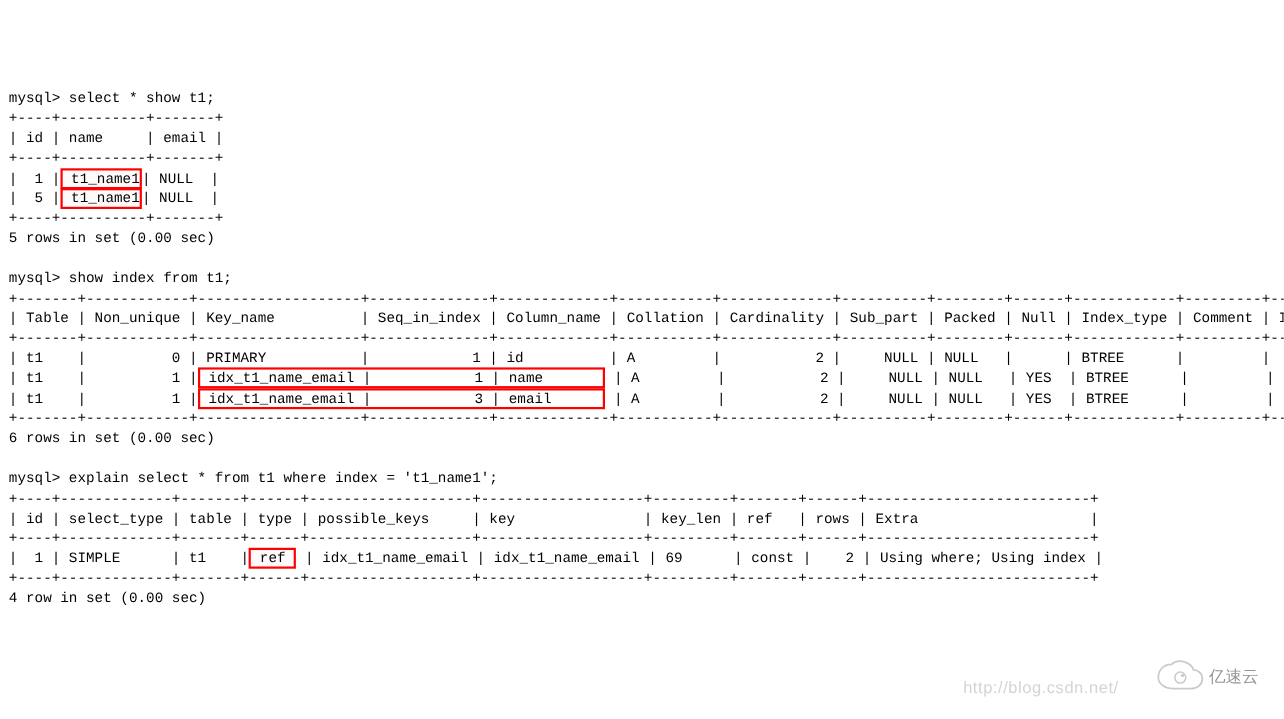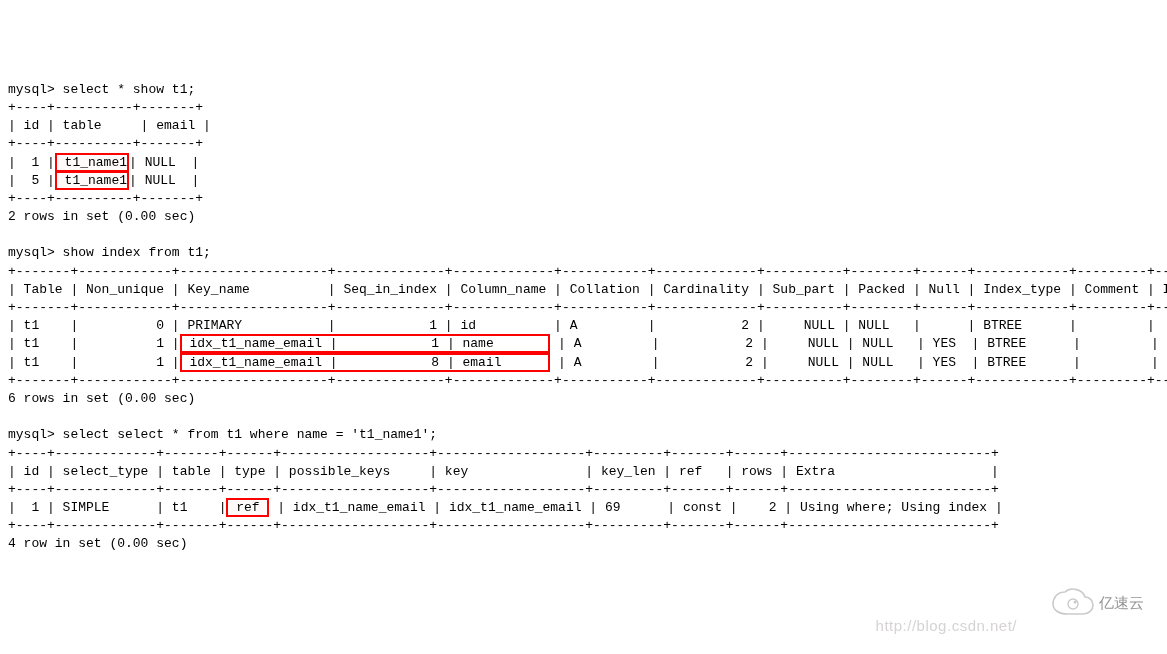--- a/index.html
+++ b/index.html
@@ -29,51 +29,51 @@
       right: 150px;
       bottom: 18px;
       color: #d6d3d3;
       font-family: Liberation Sans, sans-serif;
       font-size: 15px;
       letter-spacing: 0.5px;
     }
     .watermark-logo {
       position: absolute;
       right: 18px;
-      bottom: 16px;
+      bottom: 4px;
       color: #bdbcbc;
       opacity: 0.95;
     }
     .watermark-logo svg { display:block; }
   </style>
 </head>
 <body>
 
 
 
 <div><span>mysql&gt; </span><span>select * show t1;</span>
 <span>+----+----------+-------+</span>
-<span>| id | table     | email |</span>
+<span>| id | name     | email |</span>
 <span>+----+----------+-------+</span>
 <span>|  1 |</span><span class="hl"> t1_name1</span><span>| NULL  |</span>
 <span>|  5 |</span><span class="hl"> t1_name1</span><span>| NULL  |</span>
 <span>+----+----------+-------+</span>
-<span>2 rows in set (0.00 sec)</span>
+<span>5 rows in set (0.00 sec)</span>
 
 <span>mysql&gt; </span><span>show index from t1;</span>
 <span>+-------+------------+-------------------+--------------+-------------+-----------+-------------+----------+--------+------+------------+---------+---------------+</span>
 <span>| Table | Non_unique | Key_name          | Seq_in_index | Column_name | Collation | Cardinality | Sub_part | Packed | Null | Index_type | Comment | Index_comment |</span>
 <span>+-------+------------+-------------------+--------------+-------------+-----------+-------------+----------+--------+------+------------+---------+---------------+</span>
 <span>| t1    |          0 | PRIMARY           |            1 | id          | A         |           2 |     NULL | NULL   |      | BTREE      |         |               |</span>
 <span>| t1    |          1 |</span><span class="hlblock"> idx_t1_name_email |            1 | name       </span><span> | A         |           2 |     NULL | NULL   | YES  | BTREE      |         |               |</span>
-<span>| t1    |          1 |</span><span class="hlblock"> idx_t1_name_email |            8 | email      </span><span> | A         |           2 |     NULL | NULL   | YES  | BTREE      |         |               |</span>
+<span>| t1    |          1 |</span><span class="hlblock"> idx_t1_name_email |            3 | email      </span><span> | A         |           2 |     NULL | NULL   | YES  | BTREE      |         |               |</span>
 <span>+-------+------------+-------------------+--------------+-------------+-----------+-------------+----------+--------+------+------------+---------+---------------+</span>
 <span>6 rows in set (0.00 sec)</span>
 
-<span>mysql&gt; </span><span>select select * from t1 where name = 't1_name1';</span>
+<span>mysql&gt; </span><span>explain select * from t1 where index = 't1_name1';</span>
 <span>+----+-------------+-------+------+-------------------+-------------------+---------+-------+------+--------------------------+</span>
 <span>| id | select_type | table | type | possible_keys     | key               | key_len | ref   | rows | Extra                    |</span>
 <span>+----+-------------+-------+------+-------------------+-------------------+---------+-------+------+--------------------------+</span>
 <span>|  1 | SIMPLE      | t1    |</span><span class="hl"> ref </span><span> | idx_t1_name_email | idx_t1_name_email | 69      | const |    2 | Using where; Using index |</span>
 <span>+----+-------------+-------+------+-------------------+-------------------+---------+-------+------+--------------------------+</span>
 <span>4 row in set (0.00 sec)</span>
 </div>
 
 <div class="watermark-url">http://blog.csdn.net/</div>
 

